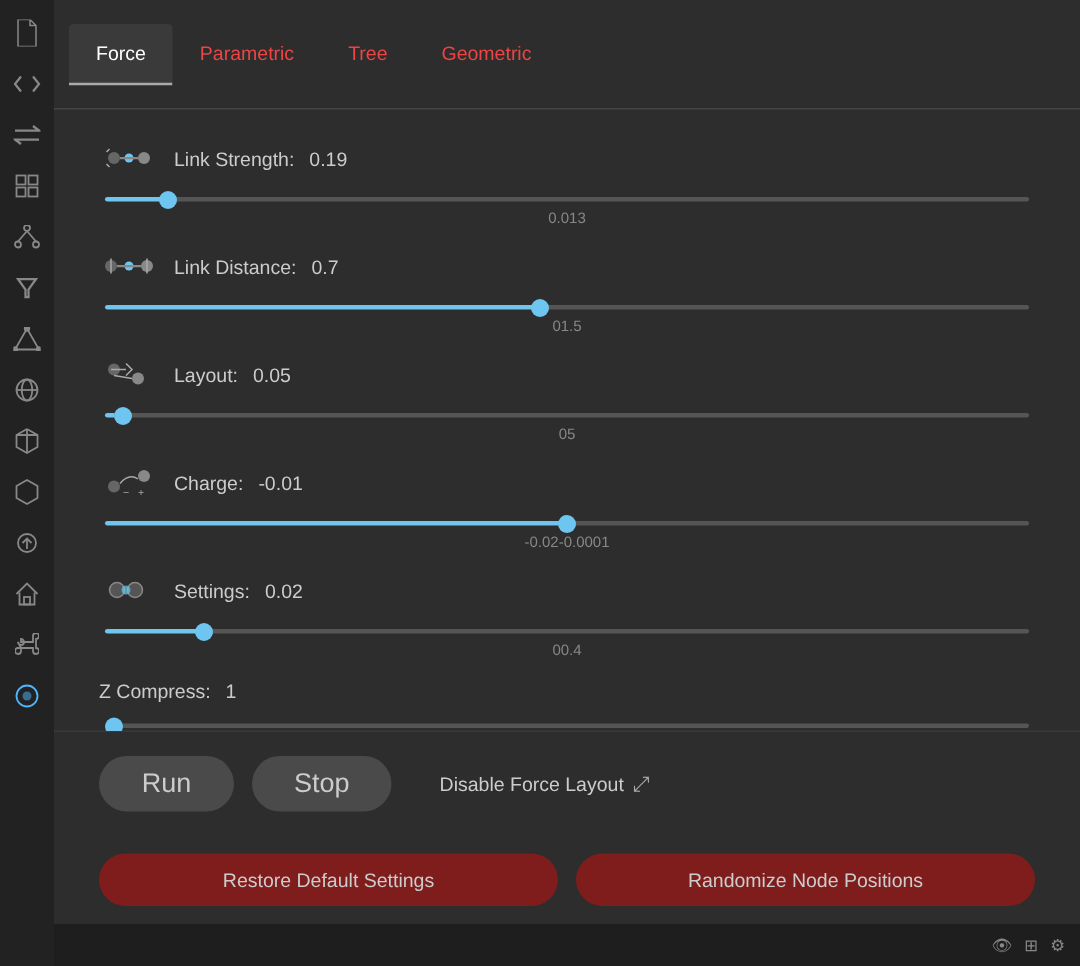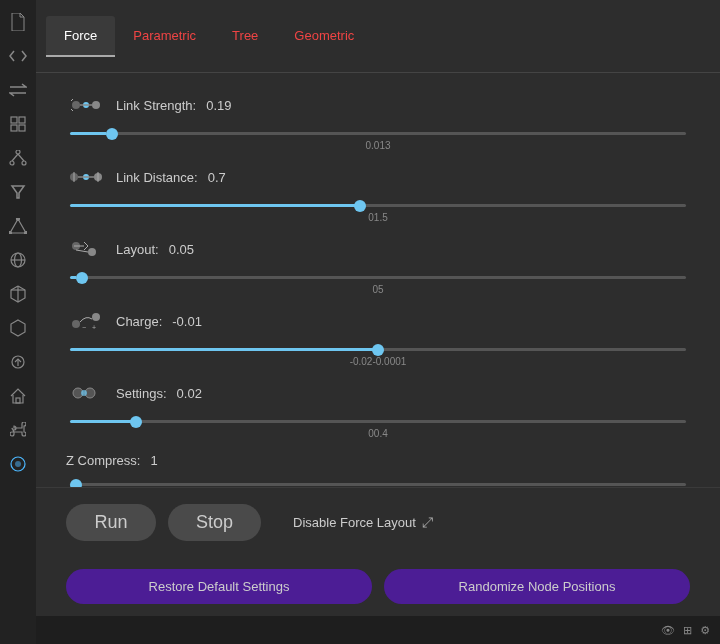--- a/index.html
+++ b/index.html
@@ -160,21 +160,21 @@
 
     
     .bottom-bar {
       padding: 12px 30px;
       display: flex;
       gap: 12px;
       background: #2d2d2d;
     }
     .btn-wide {
       flex: 1;
-      background: #4c1d95;
+      background: #7f1d1d;
       color: #ccc;
       border: none;
       border-radius: 20px;
       padding: 10px 20px;
       font-size: 13px;
       cursor: pointer;
     }
 
     
     .status-bar {

